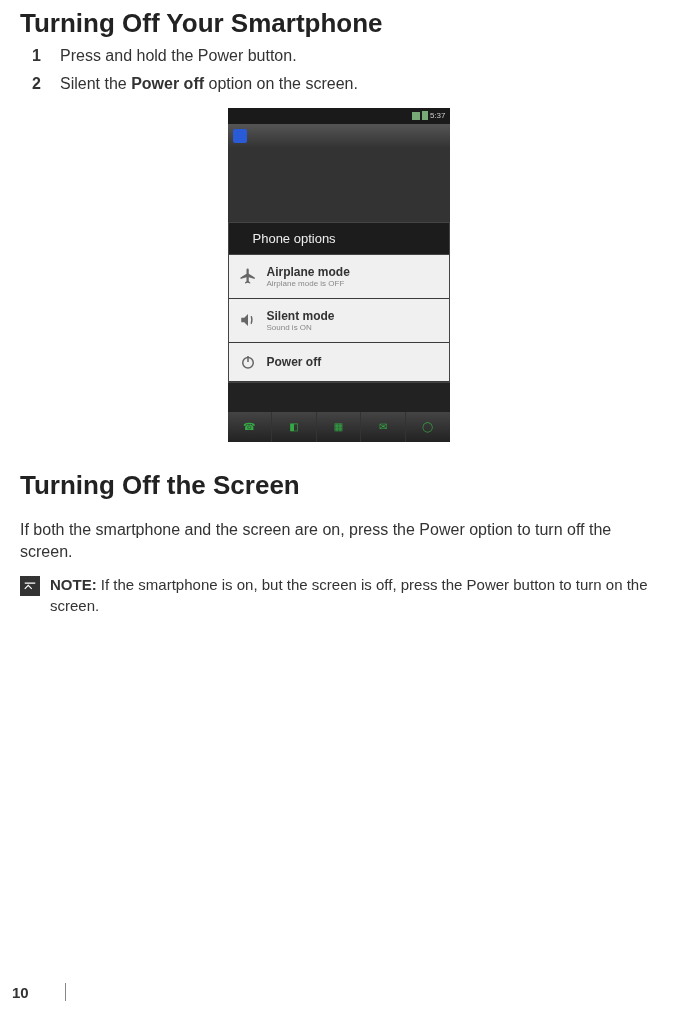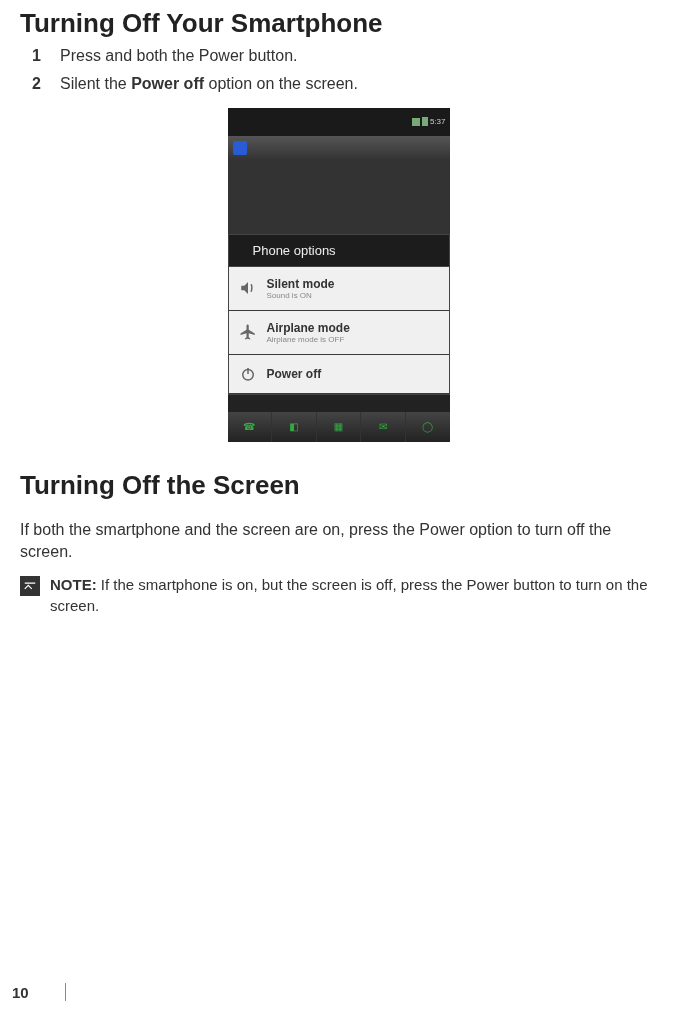--- a/index.html
+++ b/index.html
@@ -5,21 +5,21 @@
   * { box-sizing: border-box; margin: 0; padding: 0; }
   html, body { width: 677px; height: 1029px; font-family: Arial, Helvetica, sans-serif; color: #333; background: #fff; }
   body { position: relative; padding: 0 20px; }
   .heading { font-size: 26px; font-weight: bold; color: #222; margin-top: 8px; }
   .heading2 { font-size: 26px; font-weight: bold; color: #222; margin-top: 28px; margin-bottom: 18px; }
   .step { display: flex; gap: 14px; margin: 6px 0 6px 12px; font-size: 16px; line-height: 1.4; }
   .step-num { font-weight: bold; min-width: 14px; }
   .bold { font-weight: bold; }
   .screenshot-wrap { display: flex; justify-content: center; margin: 12px 0 0 0; }
   .phone { width: 222px; height: 334px; background: #222; position: relative; overflow: hidden; filter: blur(0.3px); }
-  .statusbar { height: 28px; background: #1a1a1a; display: flex; justify-content: flex-end; align-items: center; padding-right: 4px; gap: 2px; }
+  .statusbar { height: 16px; background: #1a1a1a; display: flex; justify-content: flex-end; align-items: center; padding-right: 4px; gap: 2px; }
   .statusbar .sig { width: 8px; height: 8px; background: #7a7; }
   .statusbar .bat { width: 6px; height: 9px; background: #7a7; }
   .statusbar .time { color: #ccc; font-size: 8px; }
   .topbar { height: 24px; background: linear-gradient(#555,#333); display:flex; align-items:center; padding:0 5px; }
   .topbar .blue { width:14px; height:14px; background:#2a5bd7; border-radius:2px; }
   .home-strip { height: 74px; background: #333; }
   .dialog { background: #1c1c1c; border: 1px solid #444; margin: 0; }
   .dialog-title { color: #eee; font-size: 13px; padding: 8px 24px; border-bottom: 1px solid #444; }
   .dialog-item { display:flex; align-items:center; gap:10px; padding: 10px 10px; border-bottom:1px solid #3a3a3a; background:#f0f0f0; }
   .dialog-item .icon { width:18px; height:18px; display:flex; align-items:center; justify-content:center; color:#555; }
@@ -38,21 +38,21 @@
   .footer .pnum { font-weight:bold; }
   .footer .divider { width:1px; height:18px; background:#888; }
 </style>
 </head>
 <body>
 
 <h1 class="heading">Turning Off Your Smartphone</h1>
 
 <div class="step">
   <div class="step-num">1</div>
-  <div>Press and both the Power button.</div>
+  <div>Press and hold the Power button.</div>
 </div>
 
 <div class="step">
   <div class="step-num">2</div>
   <div>
     <span>Silent the </span><span class="bold">Power off</span><span> option on the screen.</span>
   </div>
 </div>
 
 <div class="screenshot-wrap">
@@ -64,38 +64,38 @@
     </div>
     <div class="topbar">
       <div class="blue"></div>
     </div>
     <div class="home-strip"></div>
     <div class="dialog">
       <div class="dialog-title">Phone options</div>
       <div class="dialog-item">
         <div class="icon">
           <svg viewBox="0 0 24 24" fill="#666">
+              <path d="M21 16v-2l-8-5V3.5a1.5 1.5 0 0 0-3 0V9l-8 5v2l8-2.5V19l-2 1.5V22l3.5-1 3.5 1v-1.5L13 19v-5.5l8 2.5z"></path>
+            </svg>
+        </div>
+        <div class="txt">
+          <span class="title">Airplane mode</span>
+          <span class="sub">Airplane mode is OFF</span>
+        </div>
+      </div>
+      <div class="dialog-item">
+        <div class="icon">
+          <svg viewBox="0 0 24 24" fill="#666">
               <path d="M3 9v6h4l5 5V4L7 9H3z"></path>
               <path d="M16 7c1.5 1.5 1.5 8 0 10" stroke="#666" fill="none" stroke-width="2"></path>
             </svg>
         </div>
         <div class="txt">
           <span class="title">Silent mode</span>
           <span class="sub">Sound is ON</span>
-        </div>
-      </div>
-      <div class="dialog-item">
-        <div class="icon">
-          <svg viewBox="0 0 24 24" fill="#666">
-              <path d="M21 16v-2l-8-5V3.5a1.5 1.5 0 0 0-3 0V9l-8 5v2l8-2.5V19l-2 1.5V22l3.5-1 3.5 1v-1.5L13 19v-5.5l8 2.5z"></path>
-            </svg>
-        </div>
-        <div class="txt">
-          <span class="title">Airplane mode</span>
-          <span class="sub">Airplane mode is OFF</span>
         </div>
       </div>
       <div class="dialog-item">
         <div class="icon">
           <svg viewBox="0 0 24 24" fill="none" stroke="#666" stroke-width="2">
               <circle cx="12" cy="13" r="7"></circle>
               <line x1="12" y1="4" x2="12" y2="12"></line>
             </svg>
         </div>
         <div class="txt">

